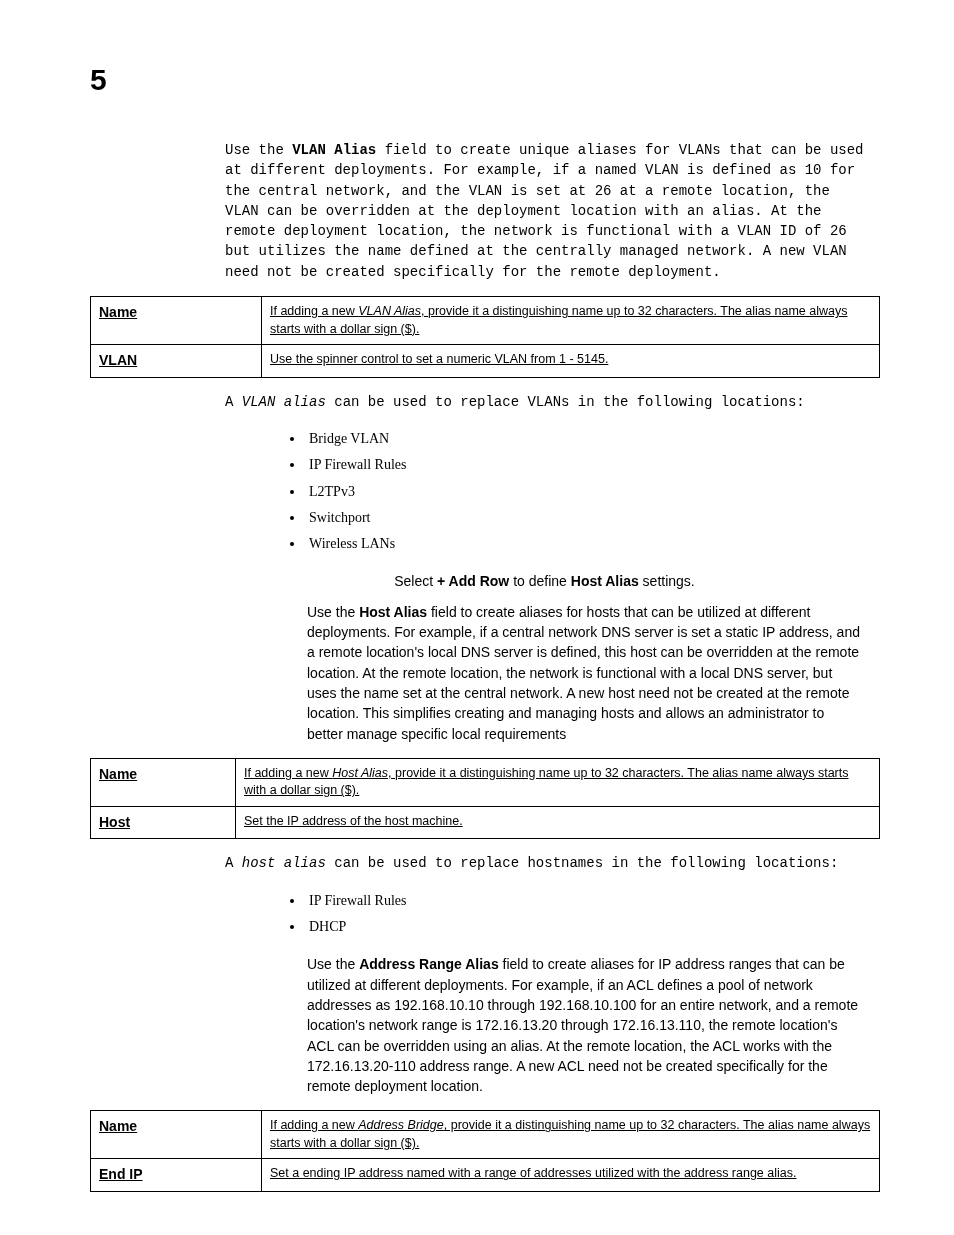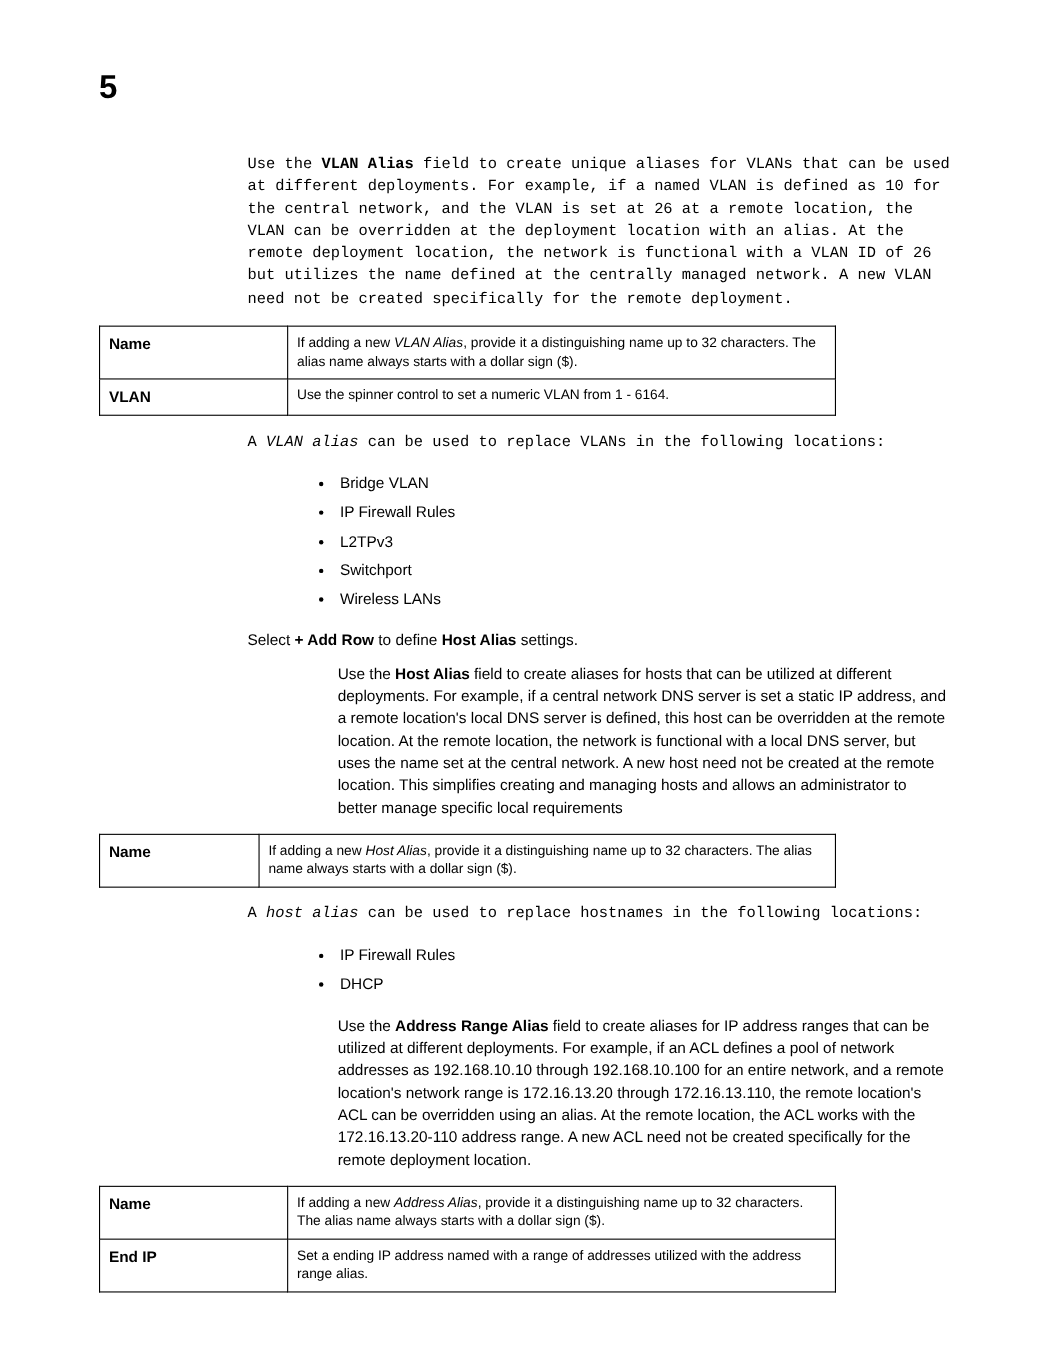--- a/index.html
+++ b/index.html
@@ -39,42 +39,45 @@
   }
   .bold { font-weight: bold; }
   .italic { font-style: italic; }
   ul.bullets {
     list-style-type: disc;
     margin: 4px 0 14px 0;
     padding-left: 80px;
   }
   ul.bullets li {
     padding: 3px 0 3px 4px;
+    font-family: Liberation Serif, serif;
   }
   table.def {
     border-collapse: collapse;
-    width: 670px;
+    width: 790px;
     margin: 6px 0 14px -135px; 
     table-layout: fixed;
+    text-decoration: underline;
   }
   table.def td {
     border: 1px solid #000;
     padding: 6px 8px 6px 8px;
     vertical-align: top;
     font-size: 12.5px;
     line-height: 1.4;
   }
   table.def td.label {
     width: 154px;
     font-weight: bold;
     font-size: 14px;
   }
   
   .select-line {
     margin: 0 0 10px 0;
+    text-align: center;
   }
 </style>
 </head>
 <body>
 
 <div class="page">
   <div class="chapter-num">5</div>
 
   <div class="content">
 
@@ -85,21 +88,21 @@
     <table class="def">
       <tbody>
           <tr>
         <td class="label">Name</td>
         <td>
           <span>If adding a new </span><span class="italic">VLAN Alias</span><span>, provide it a distinguishing name up to 32 characters. The alias name always starts with a dollar sign ($).</span>
         </td>
       </tr>
       <tr>
         <td class="label">VLAN</td>
-        <td>Use the spinner control to set a numeric VLAN from 1 - 6164.</td>
+        <td>Use the spinner control to set a numeric VLAN from 1 - 5145.</td>
       </tr>
     </tbody>
       </table>
 
     <p class="para">
       <span>A </span><span class="italic">VLAN alias</span><span> can be used to replace VLANs in the following locations:</span>
     </p>
 
     <ul class="bullets">
       <li>Bridge VLAN</li>
@@ -118,20 +121,24 @@
     </p>
 
     <table class="def">
       <tbody>
           <tr>
         <td class="label" style="width:128px;">Name</td>
         <td>
           <span>If adding a new </span><span class="italic">Host Alias</span><span>, provide it a distinguishing name up to 32 characters. The alias name always starts with a dollar sign ($).</span>
         </td>
       </tr>
+      <tr>
+        <td class="label" style="width:128px;">Host</td>
+        <td>Set the IP address of the host machine.</td>
+      </tr>
     </tbody>
       </table>
 
     <p class="para">
       <span>A </span><span class="italic">host alias</span><span> can be used to replace hostnames in the following locations:</span>
     </p>
 
     <ul class="bullets">
       <li>IP Firewall Rules</li>
       <li>DHCP</li>
@@ -140,21 +147,21 @@
 
     <p class="indent-para">
       <span>Use the </span><span class="bold">Address Range Alias</span><span> field to create aliases for IP address ranges that can be utilized at different deployments. For example, if an ACL defines a pool of network addresses as 192.168.10.10 through 192.168.10.100 for an entire network, and a remote location's network range is 172.16.13.20 through 172.16.13.110, the remote location's ACL can be overridden using an alias. At the remote location, the ACL works with the 172.16.13.20-110 address range. A new ACL need not be created specifically for the remote deployment location.</span>
     </p>
 
     <table class="def">
       <tbody>
           <tr>
         <td class="label">Name</td>
         <td>
-          <span>If adding a new </span><span class="italic">Address Alias</span><span>, provide it a distinguishing name up to 32 characters. The alias name always starts with a dollar sign ($).</span>
+          <span>If adding a new </span><span class="italic">Address Bridge</span><span>, provide it a distinguishing name up to 32 characters. The alias name always starts with a dollar sign ($).</span>
         </td>
       </tr>
       <tr>
         <td class="label">End IP</td>
         <td>Set a ending IP address named with a range of addresses utilized with the address range alias.</td>
       </tr>
     </tbody>
       </table>
 
   </div>

